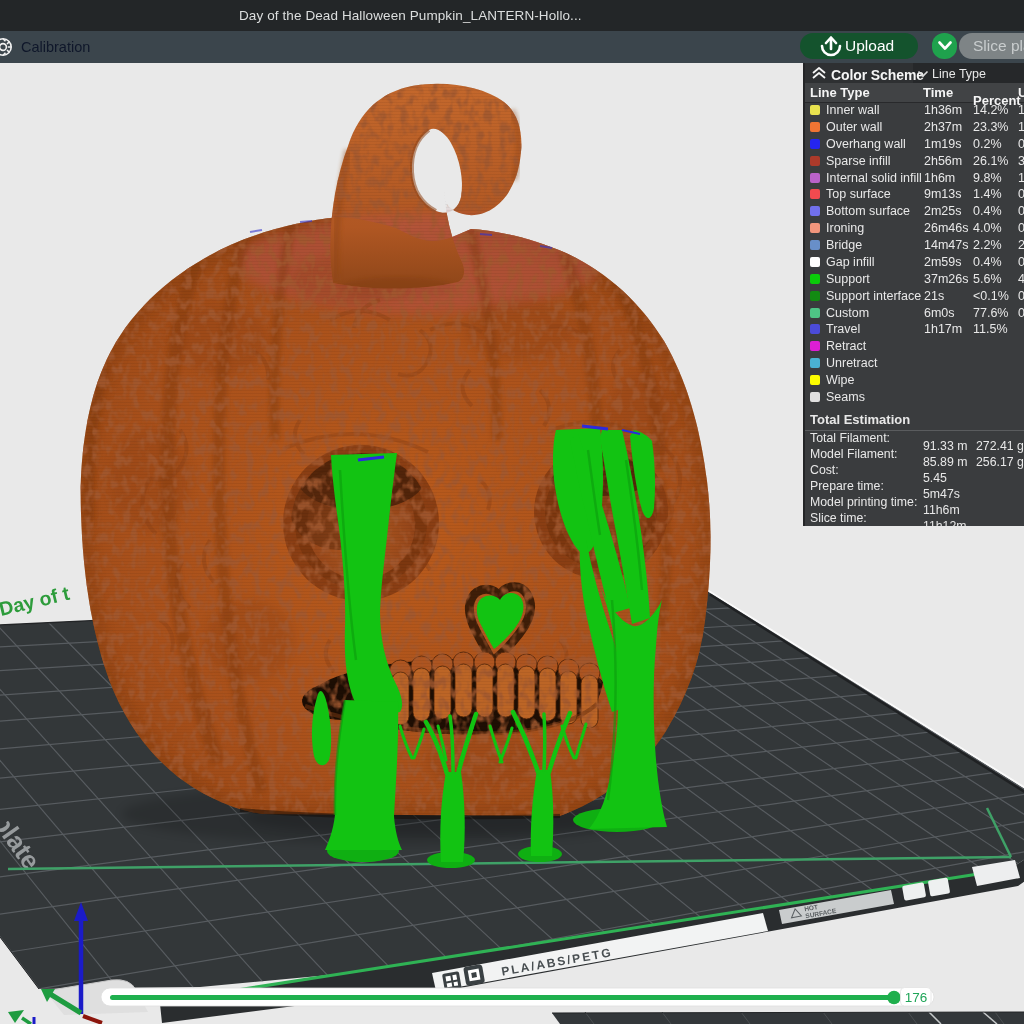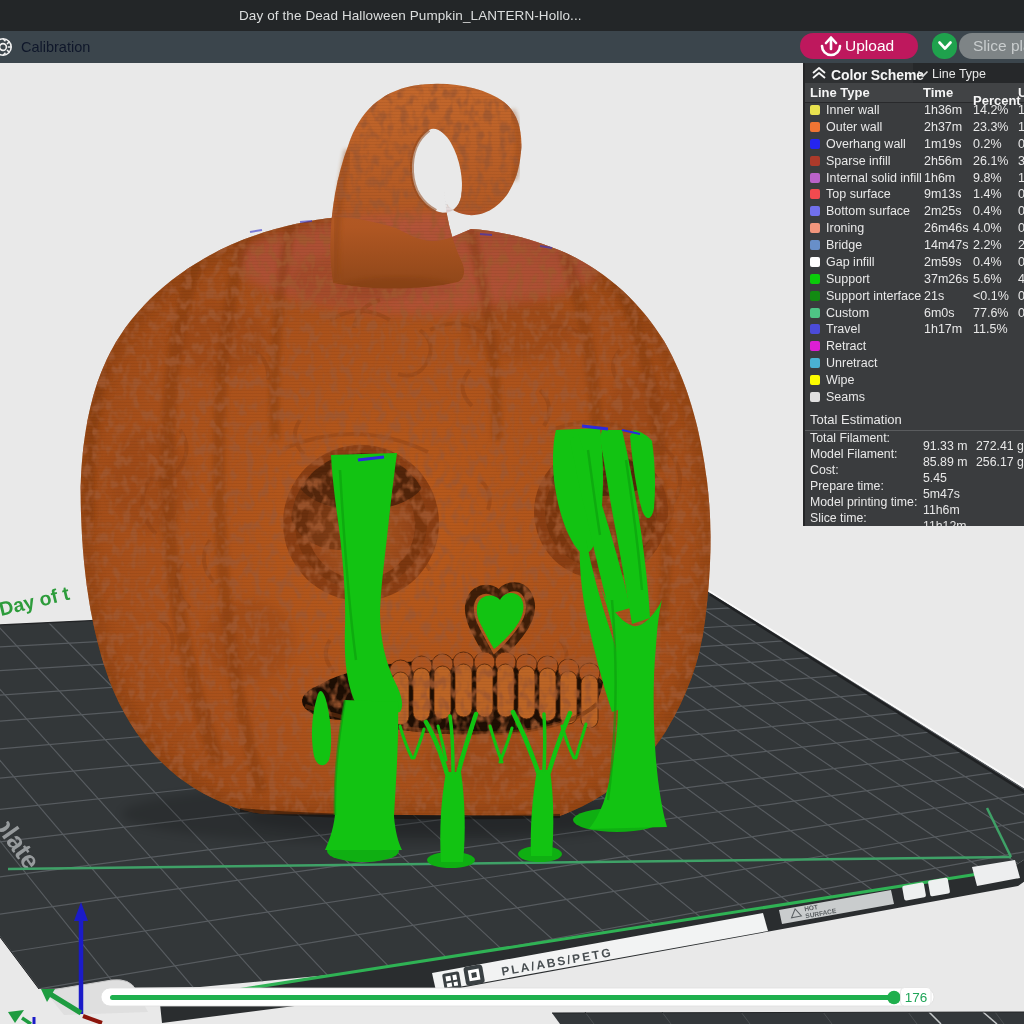--- a/index.html
+++ b/index.html
@@ -14,21 +14,21 @@
 .prow{position:absolute;left:0;width:221px;height:17px;line-height:17px;white-space:nowrap}
 .sw{position:absolute;left:5px;top:3px;width:10px;height:10px;border-radius:2px}
 .nm{position:absolute;left:21px;top:0}
 .tm{position:absolute;left:119px;top:0}
 .pc{position:absolute;left:168px;top:0}
 .ux{position:absolute;left:213px;top:0}
 .terow{position:absolute;left:0;width:221px;height:16px;line-height:16px;white-space:nowrap;font-size:12.3px}
 .tl{position:absolute;left:5px;top:0}
 .tv1{position:absolute;left:118px;top:8px}
 .tv2{position:absolute;left:171px;top:8px}
-#upbtn{position:absolute;left:800px;top:33px;width:118px;height:26px;border-radius:13px;background:#be185d;z-index:31;color:#fff;font-size:15.5px}
+#upbtn{position:absolute;left:800px;top:33px;width:118px;height:26px;border-radius:13px;background:#14532d;z-index:31;color:#fff;font-size:15.5px}
 #upbtn span{position:absolute;left:45px;top:4px}
 #dropbtn{position:absolute;left:932px;top:33px;width:25px;height:26px;border-radius:12px;background:#1FA24D;z-index:31}
 #slicebtn{position:absolute;left:959px;top:33px;width:80px;height:26px;border-radius:13px;background:#7E8486;z-index:31;color:#C9CDCE;font-size:15.5px;white-space:nowrap;overflow:hidden}
 #slicebtn span{position:absolute;left:14px;top:4px}
 </style></head><body>
 <svg class="abs" style="left:0;top:0;z-index:5" width="1024" height="1024" viewBox="0 0 1024 1024">
 <defs>
 <clipPath id="cplate">
         <path d="M 0,625 L 709,592 L 1080,823 L 1010,869 L 340,974 L 200,987 L 39,989 L 0,937 Z"></path>
       </clipPath>
@@ -534,21 +534,21 @@
       <span class="pc"></span>
       <span class="ux"></span>
     </div>
 <div class="prow" style="top:325.8px">
       <span class="sw" style="background:#E0E0E0"></span>
       <span class="nm">Seams</span>
       <span class="tm"></span>
       <span class="pc"></span>
       <span class="ux"></span>
     </div>
- <div class="abs" style="left:5px;top:349px;font-weight:normal;font-size:13px">Total Estimation</div>
+ <div class="abs" style="left:5px;top:349px;font-weight:bold;font-size:13px">Total Estimation</div>
  <div class="abs" style="left:0;top:367px;width:221px;border-top:1px solid #5A5C5E"></div>
 <div class="terow" style="top:367.1px">
       <span class="tl">Total Filament:</span>
       <span class="tv1">91.33 m</span>
       <span class="tv2">272.41 g</span>
     </div>
 <div class="terow" style="top:383.0px">
       <span class="tl">Model Filament:</span>
       <span class="tv1">85.89 m</span>
       <span class="tv2">256.17 g</span>

